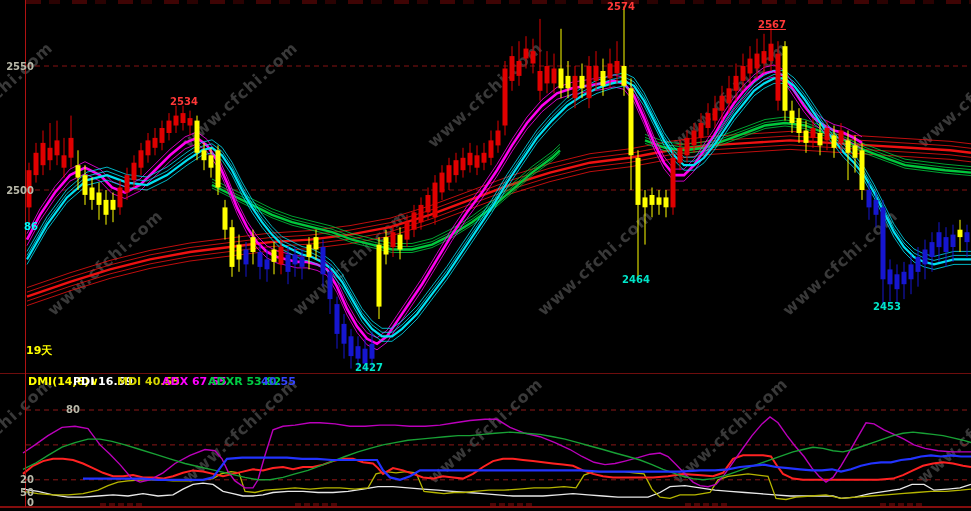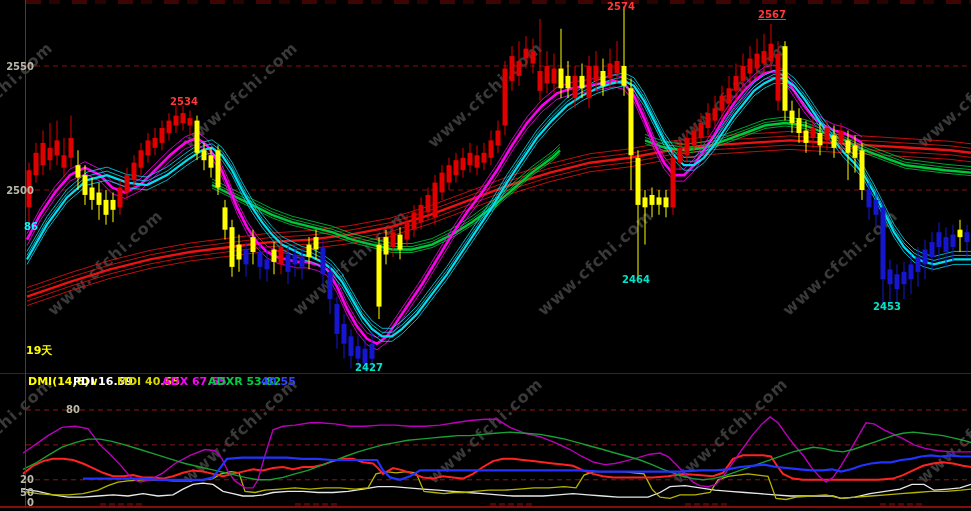--- a/index.html
+++ b/index.html
@@ -347,21 +347,21 @@
       <path d="M25.5 0 L25.5 507" stroke="#b01212" fill="none" stroke-width="1"></path>
     </svg>
   <div id="labels">
       <div class="axlab" style="left: 0px; top: 61px; color: rgb(185, 185, 169);">2550</div>
       <div class="axlab" style="left: 0px; top: 185px; color: rgb(185, 185, 169);">2500</div>
       <div class="axlab" style="left: 12px; top: 404px; color: rgb(185, 185, 169); padding-left: 34px;">80</div>
       <div class="axlab" style="left: 0px; top: 438.875px; color: rgb(185, 185, 169); margin-top: 48px;">50</div>
       <div class="axlab" style="left: 0px; top: 473.75px; color: rgb(185, 185, 169);">20</div>
       <div class="axlab" style="left: 0px; top: 497px; color: rgb(185, 185, 169);">0</div>
       <div class="anno" style="left: 621px; top: 1px; color: rgb(255, 56, 56);">2574</div>
-      <div class="anno" style="left: 772px; top: 9px; color: rgb(255, 56, 56); text-decoration: underline;">2567</div>
+      <div class="anno" style="left: 772px; top: 19px; color: rgb(255, 56, 56); text-decoration: underline;">2567</div>
       <div class="anno" style="left: 184px; top: 96px; color: rgb(255, 56, 56);">2534</div>
       <div class="anno" style="left: 31px; top: 221px; color: rgb(0, 255, 255);">86</div>
       <div class="anno" style="left: 636px; top: 274px; color: rgb(0, 229, 200);">2464</div>
       <div class="anno" style="left: 887px; top: 301px; color: rgb(0, 229, 200);">2453</div>
       <div class="anno" style="left: 369px; top: 362px; color: rgb(0, 229, 200);">2427</div>
       <div class="period" style="left: 26px; top: 343px; color: rgb(255, 255, 0);">19天</div>
     </div>
   <div id="legend">
     <span class="leg" style="left: 28px; color: rgb(255, 255, 0);">DMI(14,6)</span>
       <span class="leg" style="left: 90px; color: rgb(255, 255, 0);">∨</span>

